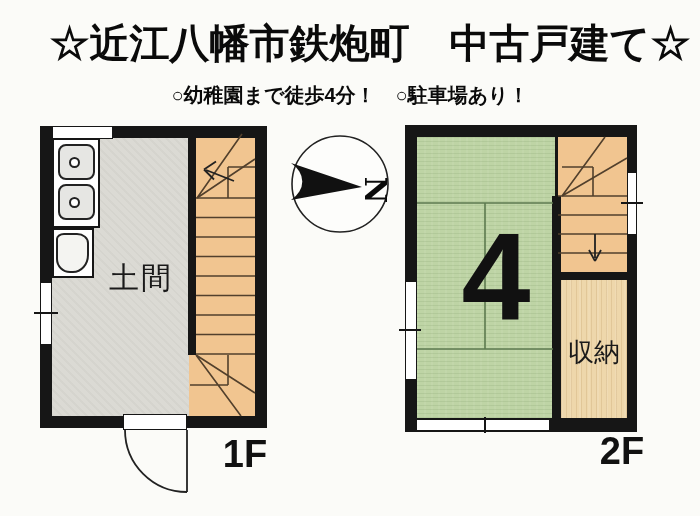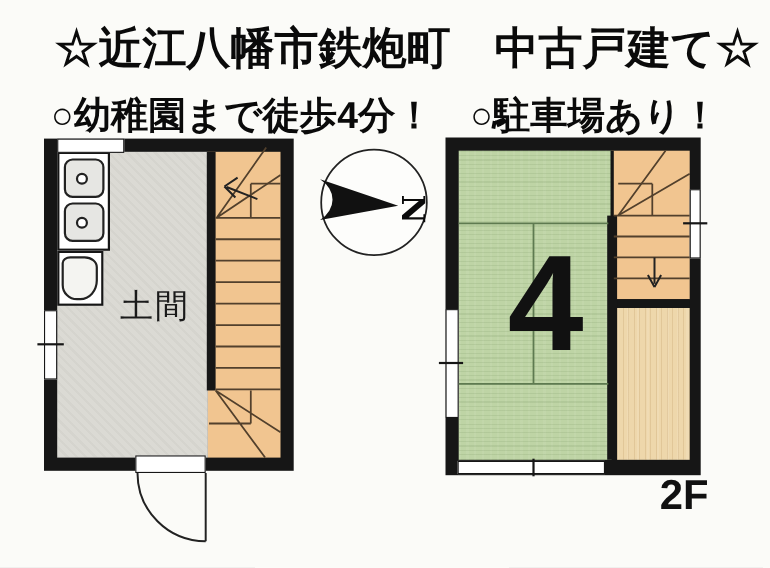--- a/index.html
+++ b/index.html
@@ -5,21 +5,21 @@
   html,body{margin:0;padding:0;background:#e8e8e8;}
   #canvas{
     position:relative;width:700px;height:516px;background:#FBFBF8;
     overflow:hidden;font-family:"Liberation Sans",sans-serif;color:#0A0A0A;
   }
   .abs{position:absolute;}
   
   #title{top:16px;left:0;width:700px;text-align:center;
     font-size:40px;font-weight:900;letter-spacing:0px;white-space:nowrap;padding-left:20px;}
   #subtitle{top:82px;left:0;width:700px;text-align:center;
-    font-size:34px;font-weight:900;white-space:nowrap;}
+    font-size:20px;font-weight:900;white-space:nowrap;}
   
   .plan{background:#161616;}
   #plan1{left:40px;top:126px;width:227px;height:302px;}
   #plan2{left:405px;top:125px;width:232px;height:307px;}
   
   .room{position:absolute;}
   #doma{left:12px;top:12px;width:137px;height:278px;background:#DBDAD4;
     background-image:repeating-linear-gradient(45deg,rgba(120,120,110,.06) 0 2px,transparent 2px 6px);}
   #stairs1{left:149px;top:12px;width:66px;height:278px;background:#F1C590;}
   #divider1{left:148px;top:12px;width:8px;height:217px;background:#161616;}
@@ -148,17 +148,19 @@
 
     <g stroke="#161616" stroke-width="2" fill="none">
       <path d="M34,313 H58"></path>
       <path d="M621,203 H643"></path>
       <path d="M399,330 H421"></path>
       <path d="M485,417 V433"></path>
     </g>
   </svg>
 
   <div class="abs" id="domaLabel">土間</div>
+  <div class="abs" id="storageLabel">収納</div>
   <div class="abs" id="tatamiSize">4</div>
+  <div class="abs floorLabel" id="f1Label">1F</div>
   <div class="abs floorLabel" id="f2Label">2F</div>
   <div class="abs" id="northLabel">N</div>
 
 </div>
 
 </body></html>

